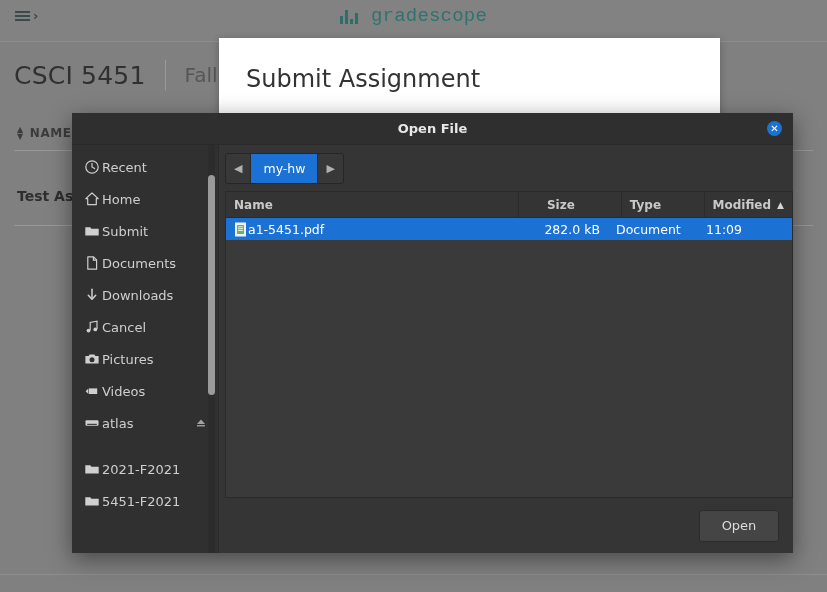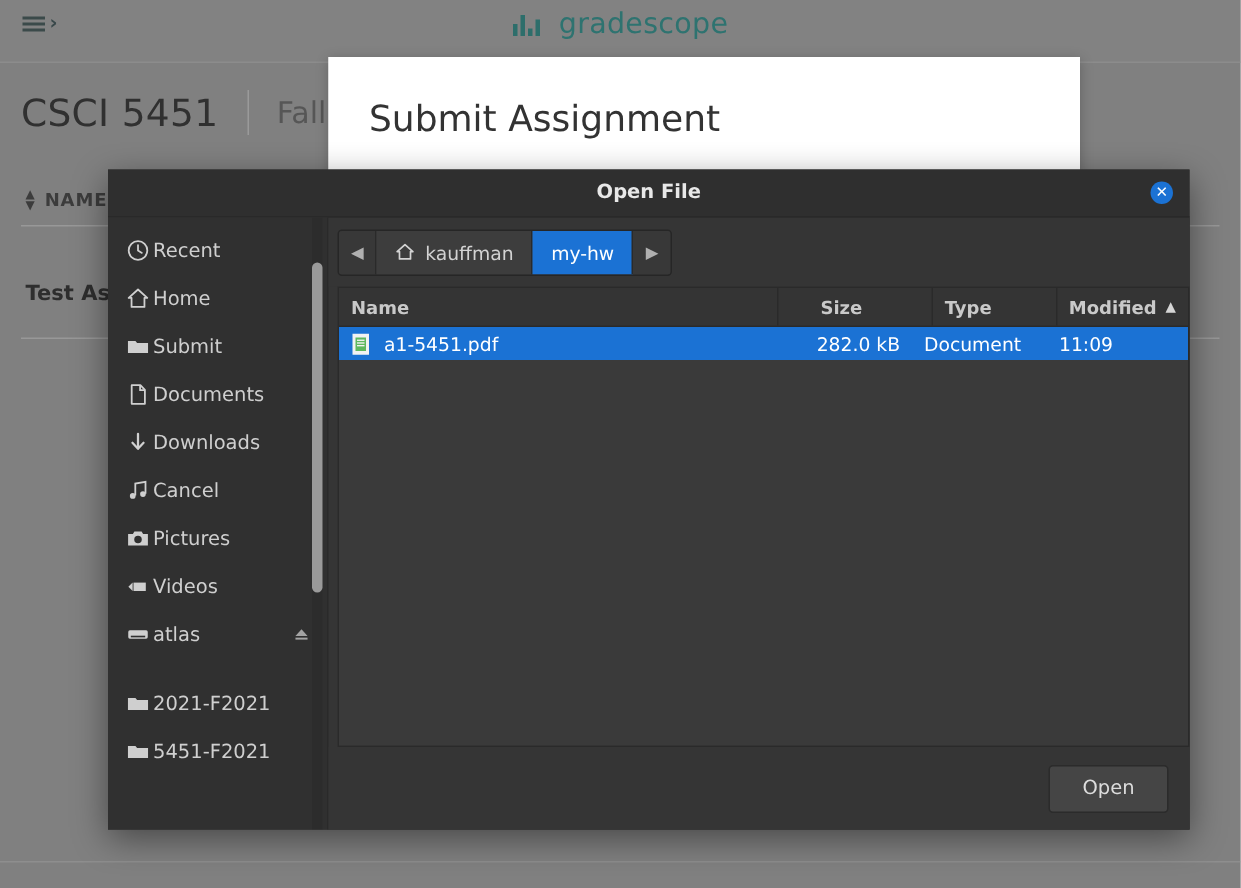--- a/index.html
+++ b/index.html
@@ -65,20 +65,21 @@
   }
 
   .brand {
     position: absolute;
     left: 0; right: 0;
     top: 5px;
     display: flex;
     justify-content: center;
     align-items: center;
     gap: 13px;
+    font-family: Liberation Mono, monospace;
   }
   .brand-logo {
     display: flex;
     align-items: flex-end;
     gap: 2px;
     height: 16px;
   }
   .brand-logo i {
     display: block;
     width: 3px;
@@ -405,21 +406,21 @@
   }
   .fl-row.selected { background: #1b72d4; color: #ffffff; }
   .fl-row > div {
     display: flex;
     align-items: center;
     padding: 0 8px;
     box-sizing: border-box;
     white-space: nowrap;
     overflow: hidden;
   }
-  .fl-row .cell-name { width: 298px; gap: 8px; }
+  .fl-row .cell-name { width: 298px; }
   .fl-row .cell-size { width: 84px; justify-content: flex-end; }
   .fl-row .cell-type { width: 84px; }
   .fl-row .cell-mod  { flex: 1; padding-left: 14px; }
   .file-icon { width: 14px; height: 15px; flex-shrink: 0; }
 
   .dialog-actions {
     height: 55px;
     background: #353535;
     display: flex;
     align-items: center;
@@ -625,28 +626,20 @@
 
         <div class="side-scroll-track"></div>
         <div class="side-scroll"></div>
       </div>
 
       <div class="main">
 
         <div class="pathbar-wrap">
           <div class="pathbar">
             <div class="path-btn arrow">◀</div>
-            <div class="path-btn">
-              <span>
-                <svg width="14" height="14" viewBox="0 0 16 16">
-                  <path d="M8 2.4 L14 7.7 H12.2 V13.3 H3.8 V7.7 H2 Z" fill="none" stroke="#d3d3d3" stroke-width="1.3" stroke-linejoin="round"></path>
-                </svg>
-              </span>
-              <span>kauffman</span>
-            </div>
             <div class="path-btn active">
               <span>my-hw</span>
             </div>
             <div class="path-btn arrow">▶</div>
           </div>
         </div>
 
         <div class="filelist">
           <div class="fl-head">
             <div class="col-name">

